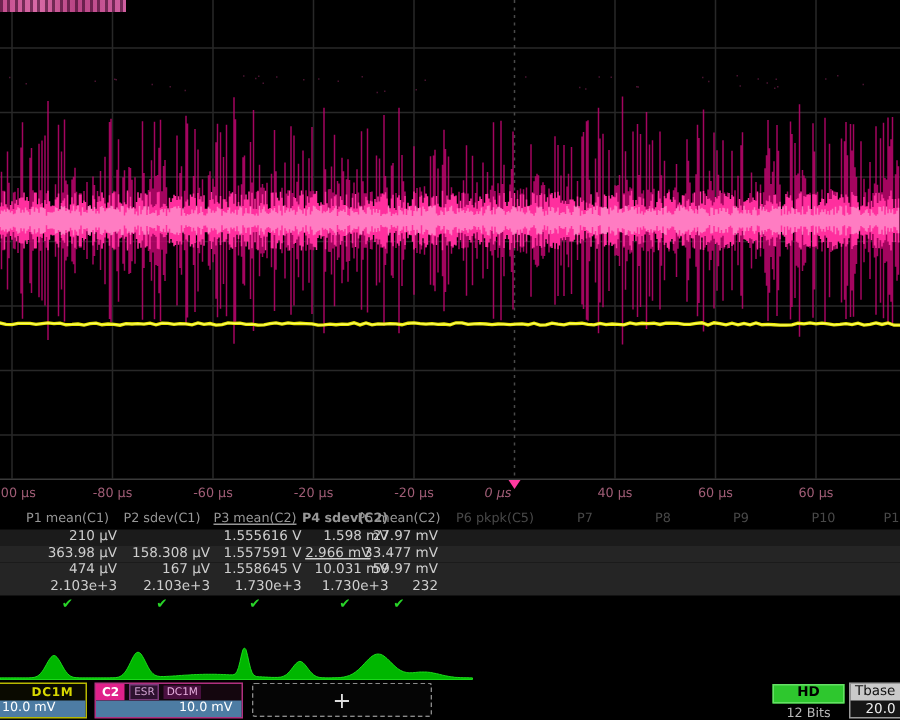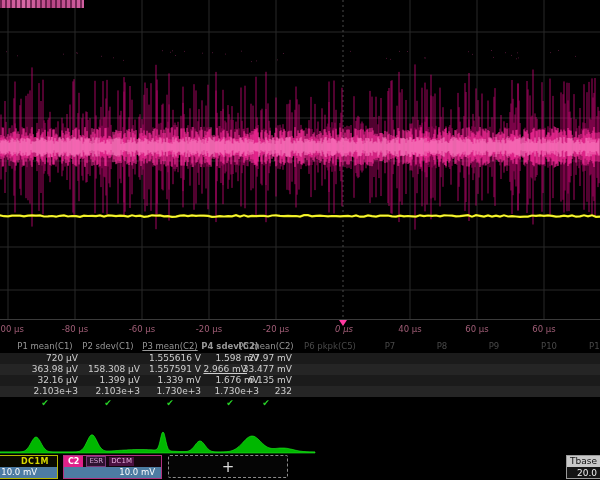--- a/index.html
+++ b/index.html
@@ -76,21 +76,21 @@
     </svg>
 
   <div class="topfrag"></div>
 
   <div class="time-axis" id="time-axis">
       <div class="tlabel" style="left: -14px;">-100 µs</div>
       <div class="tlabel" style="left: 53px;">-80 µs</div>
       <div class="tlabel" style="left: 120px;">-60 µs</div>
       <div class="tlabel" style="left: 187px;">-20 µs</div>
       <div class="tlabel" style="left: 254px;">-20 µs</div>
-      <div class="tlabel" style="left: 322px; font-style: italic;">0 µs</div>
+      <div class="tlabel" style="left: 310px; font-style: italic;">0 µs</div>
       <div class="tlabel" style="left: 388px;">40 µs</div>
       <div class="tlabel" style="left: 455px;">60 µs</div>
       <div class="tlabel" style="left: 522px;">60 µs</div>
       <div class="trig" style="left: 339px;"></div>
     </div>
 
   <div class="mtable">
     <div class="mhead" id="mhead">
         <span class="mh" style="left: 0px;">P1 mean(C1)</span>
         <span class="mh" style="left: 63px;">P2 sdev(C1)</span>
@@ -99,39 +99,39 @@
         <span class="mh" style="left: 221px;">P5 mean(C2)</span>
         <span class="mh off" style="left: 285px;">P6 pkpk(C5)</span>
         <span class="mh off" style="left: 345px;">P7</span>
         <span class="mh off" style="left: 397px;">P8</span>
         <span class="mh off" style="left: 449px;">P9</span>
         <span class="mh off" style="left: 504px;">P10</span>
         <span class="mh off" style="left: 552px;">P11</span>
       </div>
     <div id="mrows">
         <div class="mrow odd">
-          <span class="mcell" style="left: 8px;">720 µV</span>
+          <span class="mcell" style="left: 8px;">210 µV</span>
           <span class="mcell" style="left: 70px; margin-top: 24px;">160 µV</span>
           <span class="mcell" style="left: 131px;">1.555616 V</span>
           <span class="mcell" style="left: 189px;">1.598 mV</span>
           <span class="mcell" style="left: 222px;">27.97 mV</span>
         </div>
         <div class="mrow even">
           <span class="mcell" style="left: 8px;">363.98 µV</span>
           <span class="mcell" style="left: 70px;">158.308 µV</span>
           <span class="mcell" style="left: 131px;">1.557591 V</span>
           <span class="mcell" style="left: 177px; text-decoration: underline;">2.966 mV</span>
           <span class="mcell" style="left: 222px;">33.477 mV</span>
         </div>
-        <div class="mrow odd">
-          <span class="mcell" style="left: 8px;">32.16 µV</span>
-          <span class="mcell" style="left: 70px;">1.399 µV</span>
-          <span class="mcell" style="left: 131px;">1.339 mV</span>
-          <span class="mcell" style="left: 189px;">1.676 mV</span>
-          <span class="mcell" style="left: 222px;">6.135 mV</span>
+        <div class="mrow even">
+          <span class="mcell" style="left: 8px;">474 µV</span>
+          <span class="mcell" style="left: 70px;">167 µV</span>
+          <span class="mcell" style="left: 131px;">1.558645 V</span>
+          <span class="mcell" style="left: 189px;">10.031 mV</span>
+          <span class="mcell" style="left: 222px;">59.97 mV</span>
         </div>
         <div class="mrow even">
           <span class="mcell" style="left: 8px;">2.103e+3</span>
           <span class="mcell" style="left: 70px;">2.103e+3</span>
           <span class="mcell" style="left: 131px;">1.730e+3</span>
           <span class="mcell" style="left: 189px;">1.730e+3</span>
           <span class="mcell" style="left: 222px;">232</span>
         </div>
       </div>
     <div class="mchecks" id="mchecks">
@@ -161,19 +161,23 @@
       <span class="badge-esr">ESR</span>
       <span class="badge-dc1m-c2">DC1M</span>
     </div>
     <div class="vrow" style="padding-right:6px;">10.0 mV</div>
   </div>
 
   <div class="descbox box-add">
     <span>+</span>
   </div>
 
+  <div class="hd-group">
+    <div class="hd-badge">HD</div>
+    <div class="hd-bits">12 Bits</div>
+  </div>
 
   <div class="descbox box-tbase">
     <div class="tbase-head">Tbase</div>
     <div class="tbase-val">20.0 µs/div</div>
   </div>
 
 </div>
 
 </body></html>

